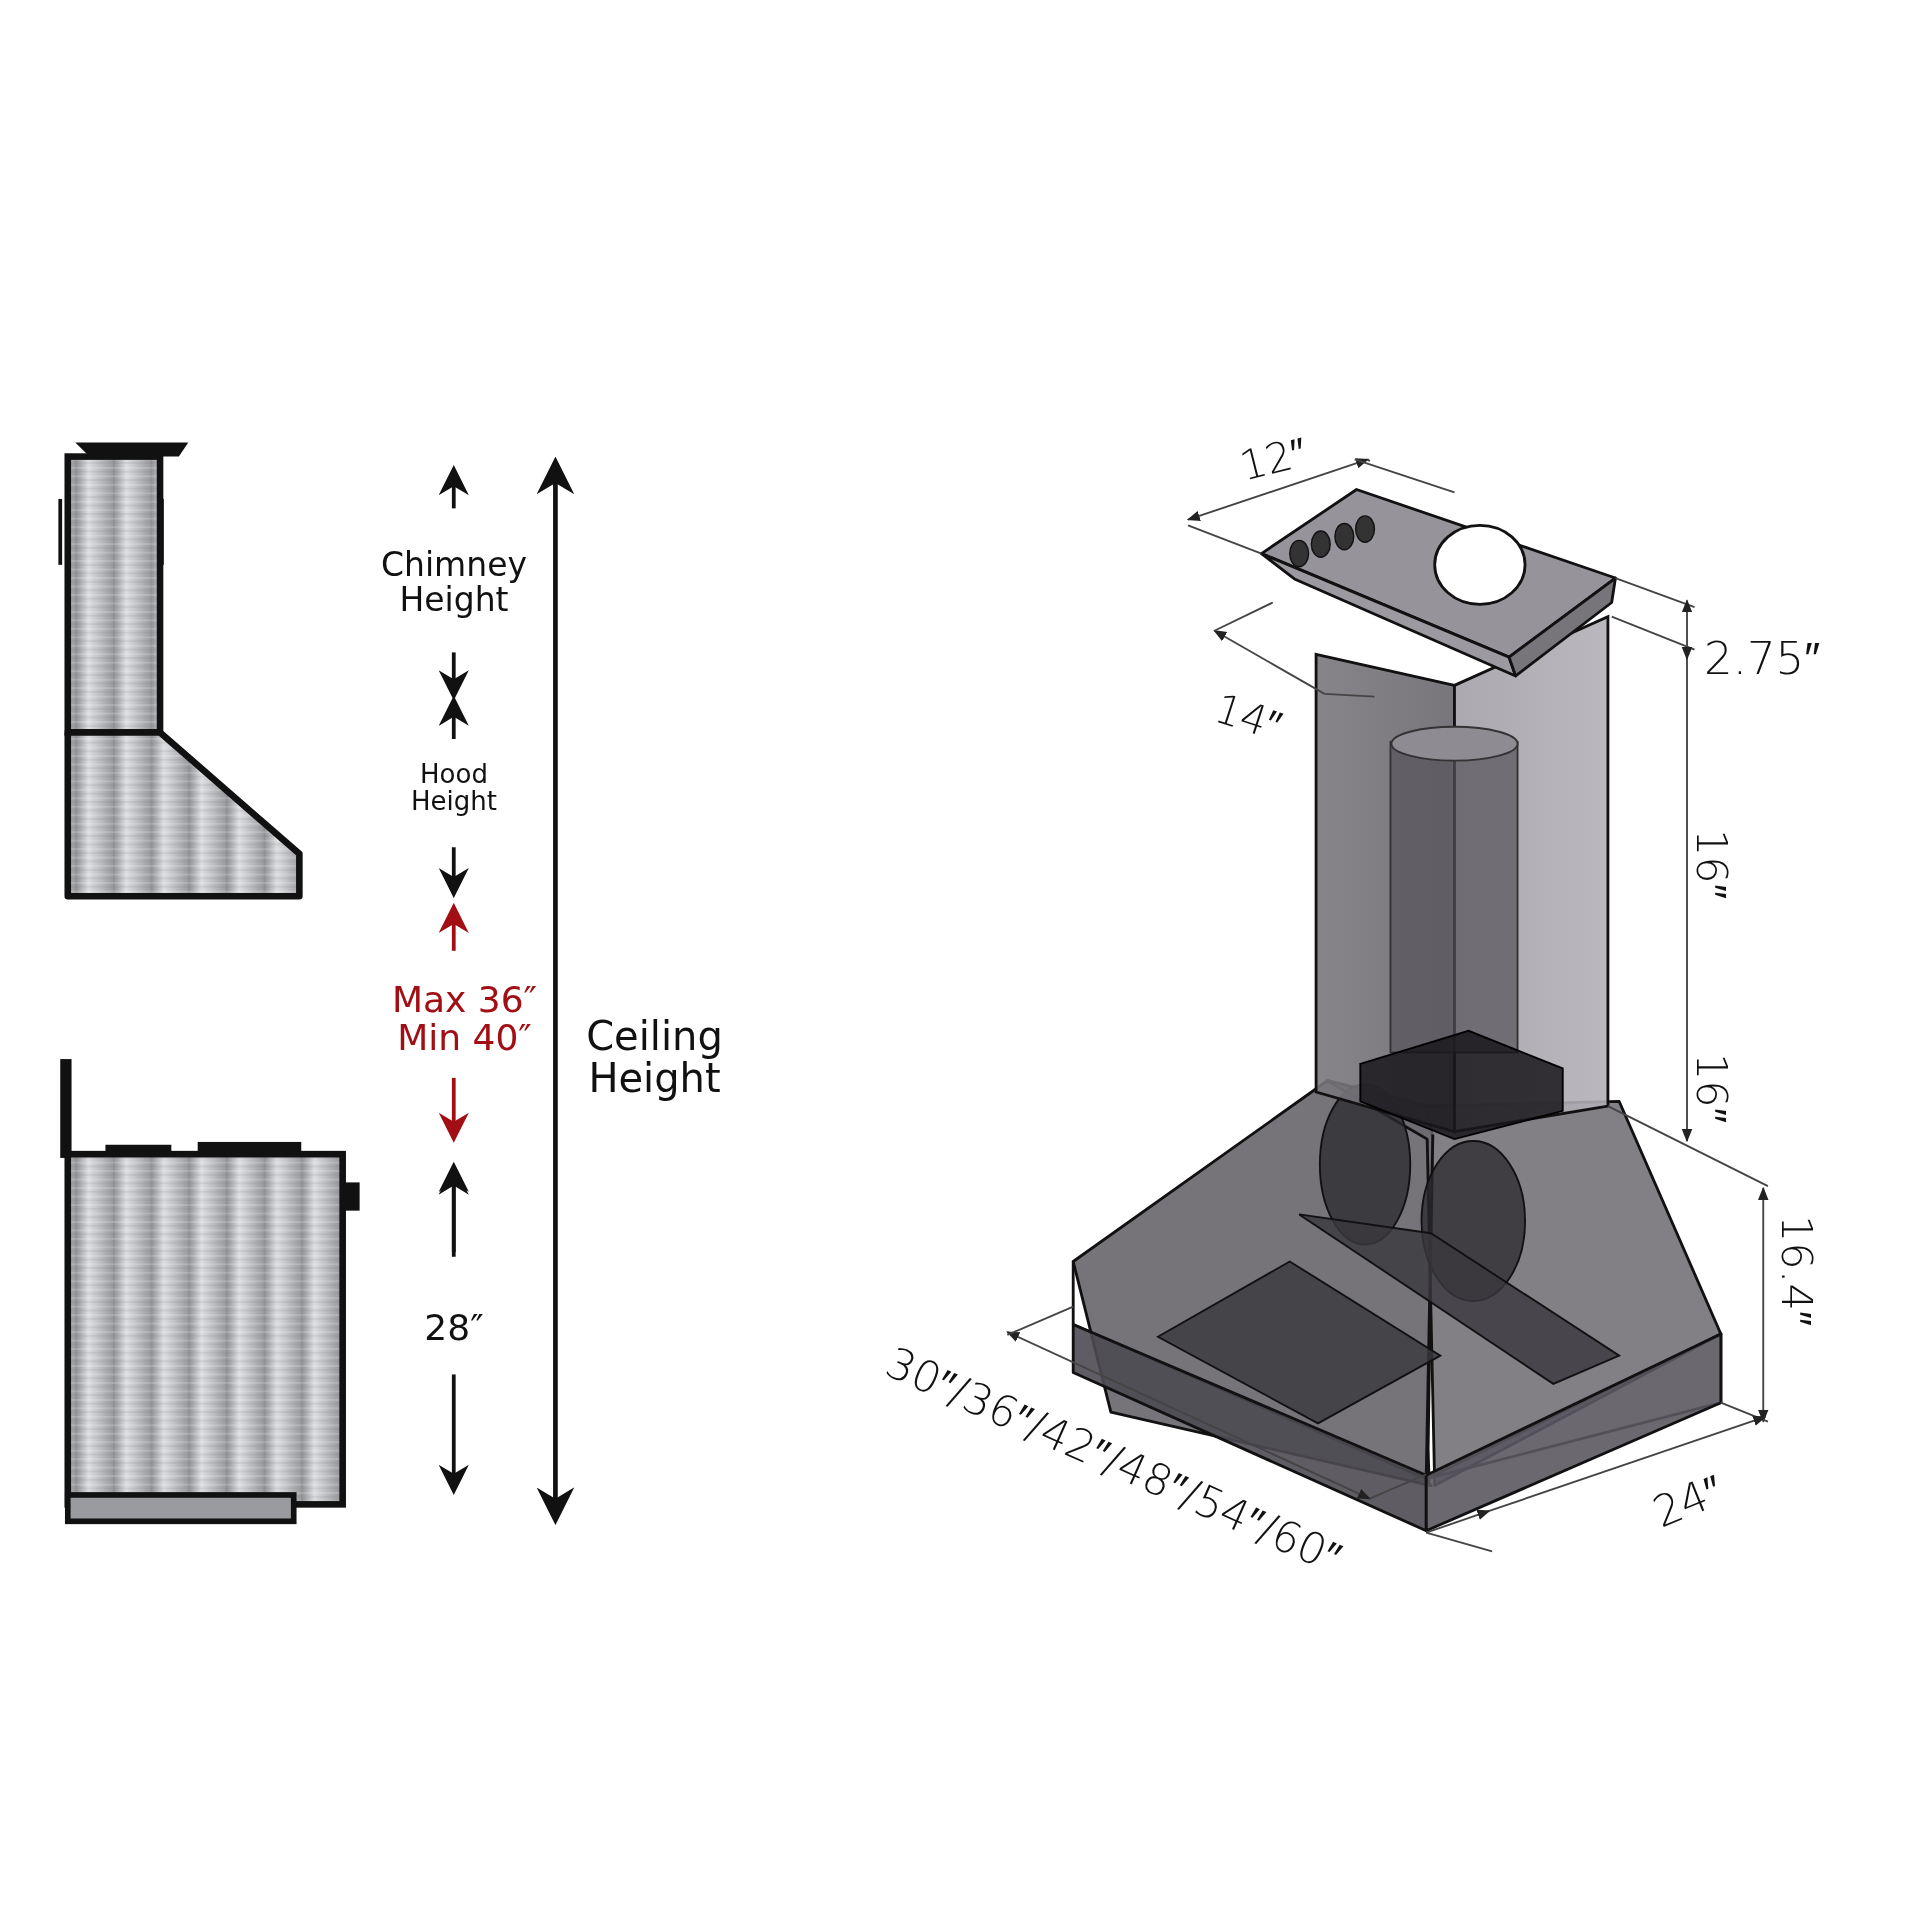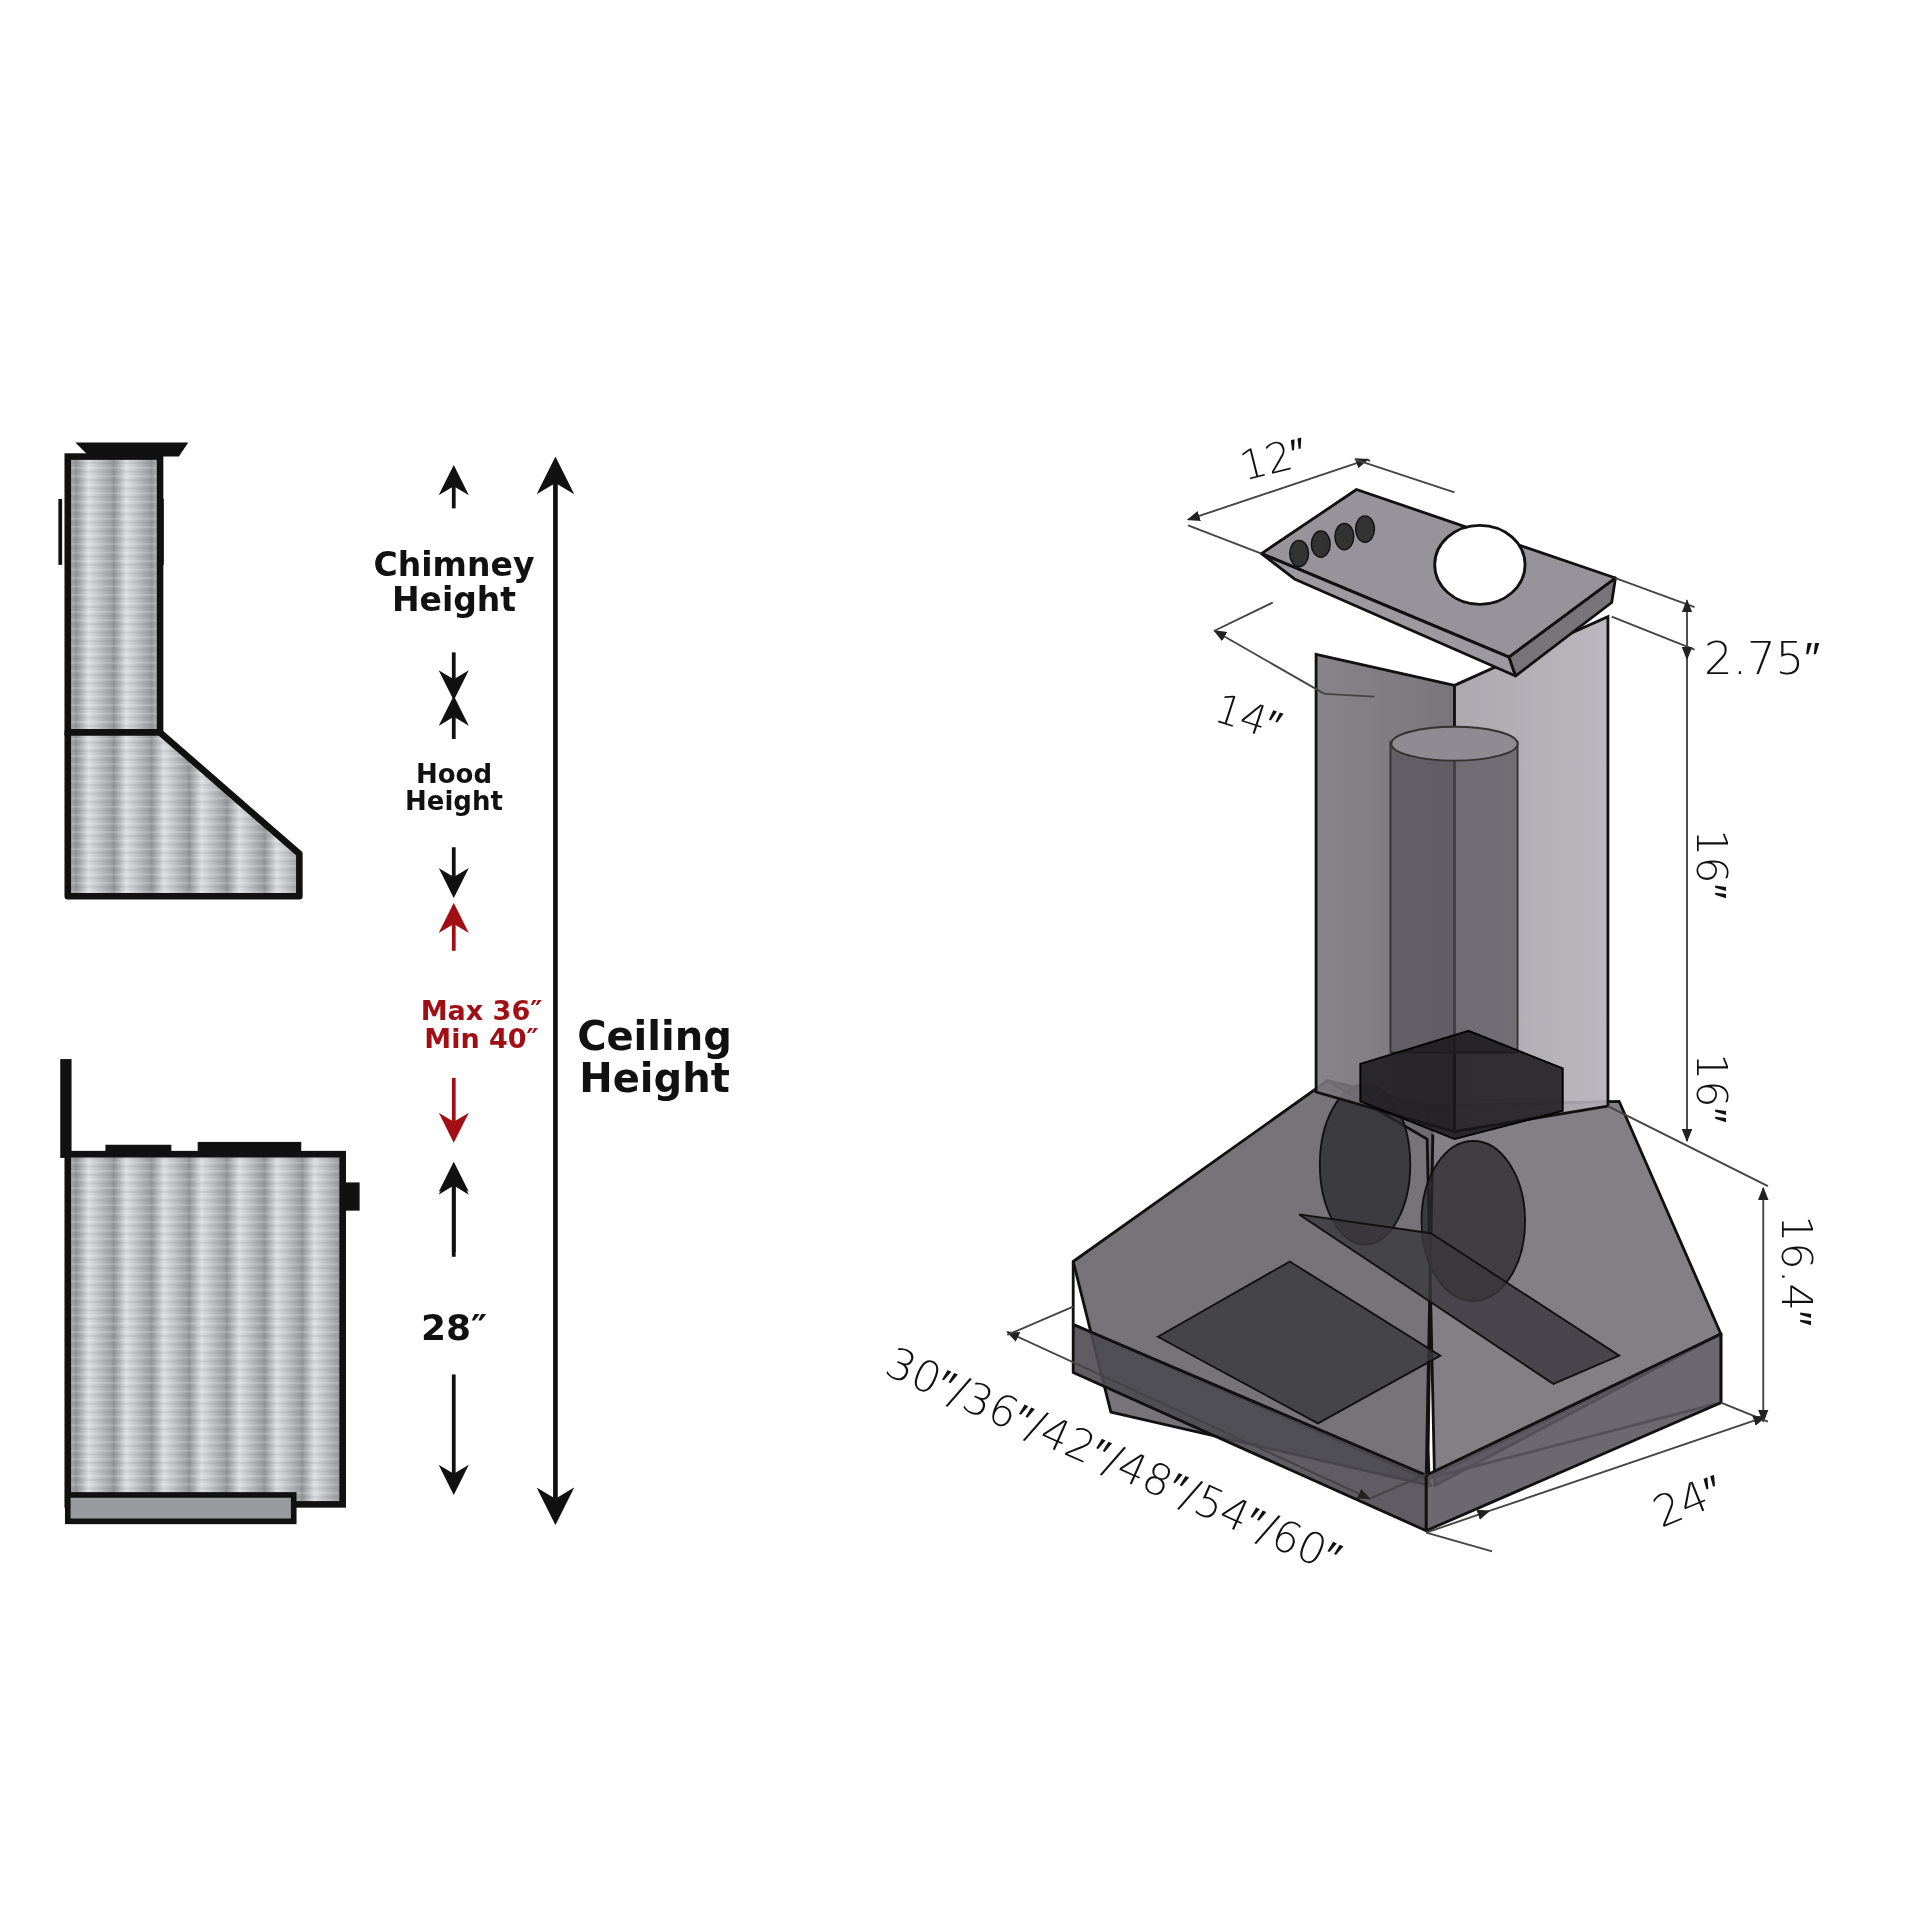--- a/index.html
+++ b/index.html
@@ -1,19 +1,19 @@
 <!DOCTYPE html>
 <html style="font-size:15px"><head>
 <meta charset="utf-8">
 <style>
   html, body { margin: 0; padding: 0; background: #ffffff; }
   body { width: 1928px; height: 1928px; position: relative; overflow: hidden;
          font-family: "DejaVu Sans", sans-serif; }
   .layer { position: absolute; left: 0; top: 0; width: 1928px; height: 1928px; }
-  .lbl { position: absolute; font-family: "DejaVu Sans", sans-serif; font-weight: bold; color: #111; text-align: center; line-height: 1.05; }
+  .lbl { position: absolute; font-family: "DejaVu Sans", sans-serif; font-weight: normal; color: #111; text-align: center; line-height: 1.05; }
   .lbl-red { color: #a10f14; }
   .dim { position: absolute; font-family: "DejaVu Sans", sans-serif; font-weight: 300; color: #111; white-space: nowrap; transform-origin: left top; }
 </style>
 </head>
 <body>
 
 <svg class="layer" viewBox="0 0 2048 2048" xmlns="http://www.w3.org/2000/svg">
   <defs>
     <linearGradient id="steel" x1="0" y1="0" x2="1" y2="0">
       <stop offset="0" stop-color="#8d8e91"></stop>
@@ -74,21 +74,21 @@
 </svg>
 
 <div class="lbl" style="left:360px; top:548px; width:188px; font-size:33px;">
   <div>Chimney</div>
   <div>Height</div>
 </div>
 <div class="lbl" style="left:360px; top:761px; width:188px; font-size:26px;">
   <div>Hood</div>
   <div>Height</div>
 </div>
-<div class="lbl lbl-red" style="left:392px; top:981px; width:179px; font-size:27px;margin-top:16px;">
+<div class="lbl lbl-red" style="left:375px; top:981px; width:179px; font-size:36px;">
   <div>Max 36″</div>
   <div>Min 40″</div>
 </div>
 <div class="lbl" style="left:565px; top:1015px; width:179px; font-size:40px; text-align:center;">
   <div>Ceiling</div>
   <div>Height</div>
 </div>
 <div class="lbl" style="left:407px; top:1309px; width:94px; font-size:36px;">28″</div>
 
 <svg class="layer" viewBox="0 0 2048 2048" xmlns="http://www.w3.org/2000/svg">

